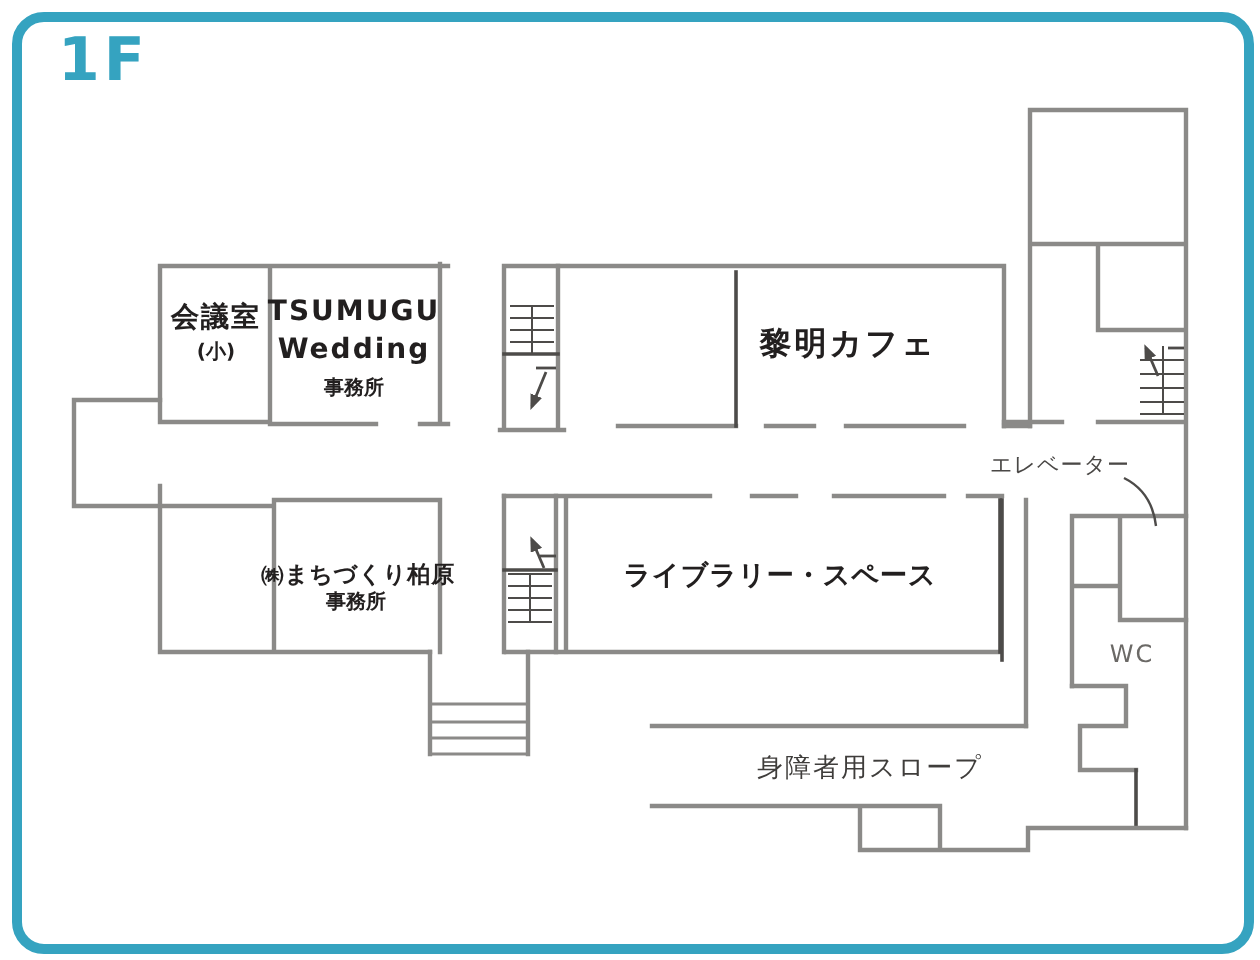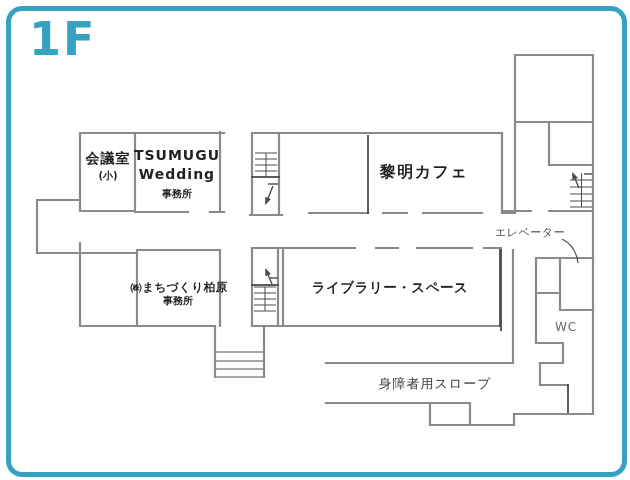--- a/index.html
+++ b/index.html
@@ -1,20 +1,20 @@
 <!DOCTYPE html>
 <html style="--accent: #35a3c0; --wall: #8b8a88; --detail: #4d4b49; --text: #221f1f;"><head>
 <meta charset="utf-8">
 <style>
   html,body{margin:0;padding:0;background:#ffffff;}
   .stage{position:relative;width:630px;height:480px;background:#ffffff;overflow:hidden;
          font-family:"DejaVu Sans","Liberation Sans",sans-serif;}
   .frame{position:absolute;left:6px;top:6px;width:611px;height:461px;
          border:5px solid var(--accent,#35a3c0);border-radius:16px;pointer-events:none;}
-  .floor-title{position:absolute;left:29px;top:16px;font-size:46px;font-weight:bold;
+  .floor-title{position:absolute;left:29px;top:16px;font-size:30px;font-weight:bold;
          color:var(--accent,#35a3c0);letter-spacing:2px;line-height:1;}
   svg{position:absolute;left:0;top:0;}
   .wall{stroke:var(--wall,#8b8a88);stroke-width:2.2;fill:none;stroke-linecap:square;}
   .wall-thin{stroke:var(--wall,#8b8a88);stroke-width:1.4;fill:none;}
   .dark{stroke:var(--detail,#4d4b49);stroke-width:1.8;fill:none;stroke-linecap:square;}
   .tread{stroke:var(--detail,#4d4b49);stroke-width:1;fill:none;}
   .arrow{stroke:var(--detail,#4d4b49);stroke-width:1.4;fill:none;}
   .leader{stroke:var(--detail,#4d4b49);stroke-width:1.2;fill:none;}
   text{fill:var(--text,#221f1f);text-anchor:middle;}
   .t-main{font-size:14px;font-weight:bold;letter-spacing:1px;}

